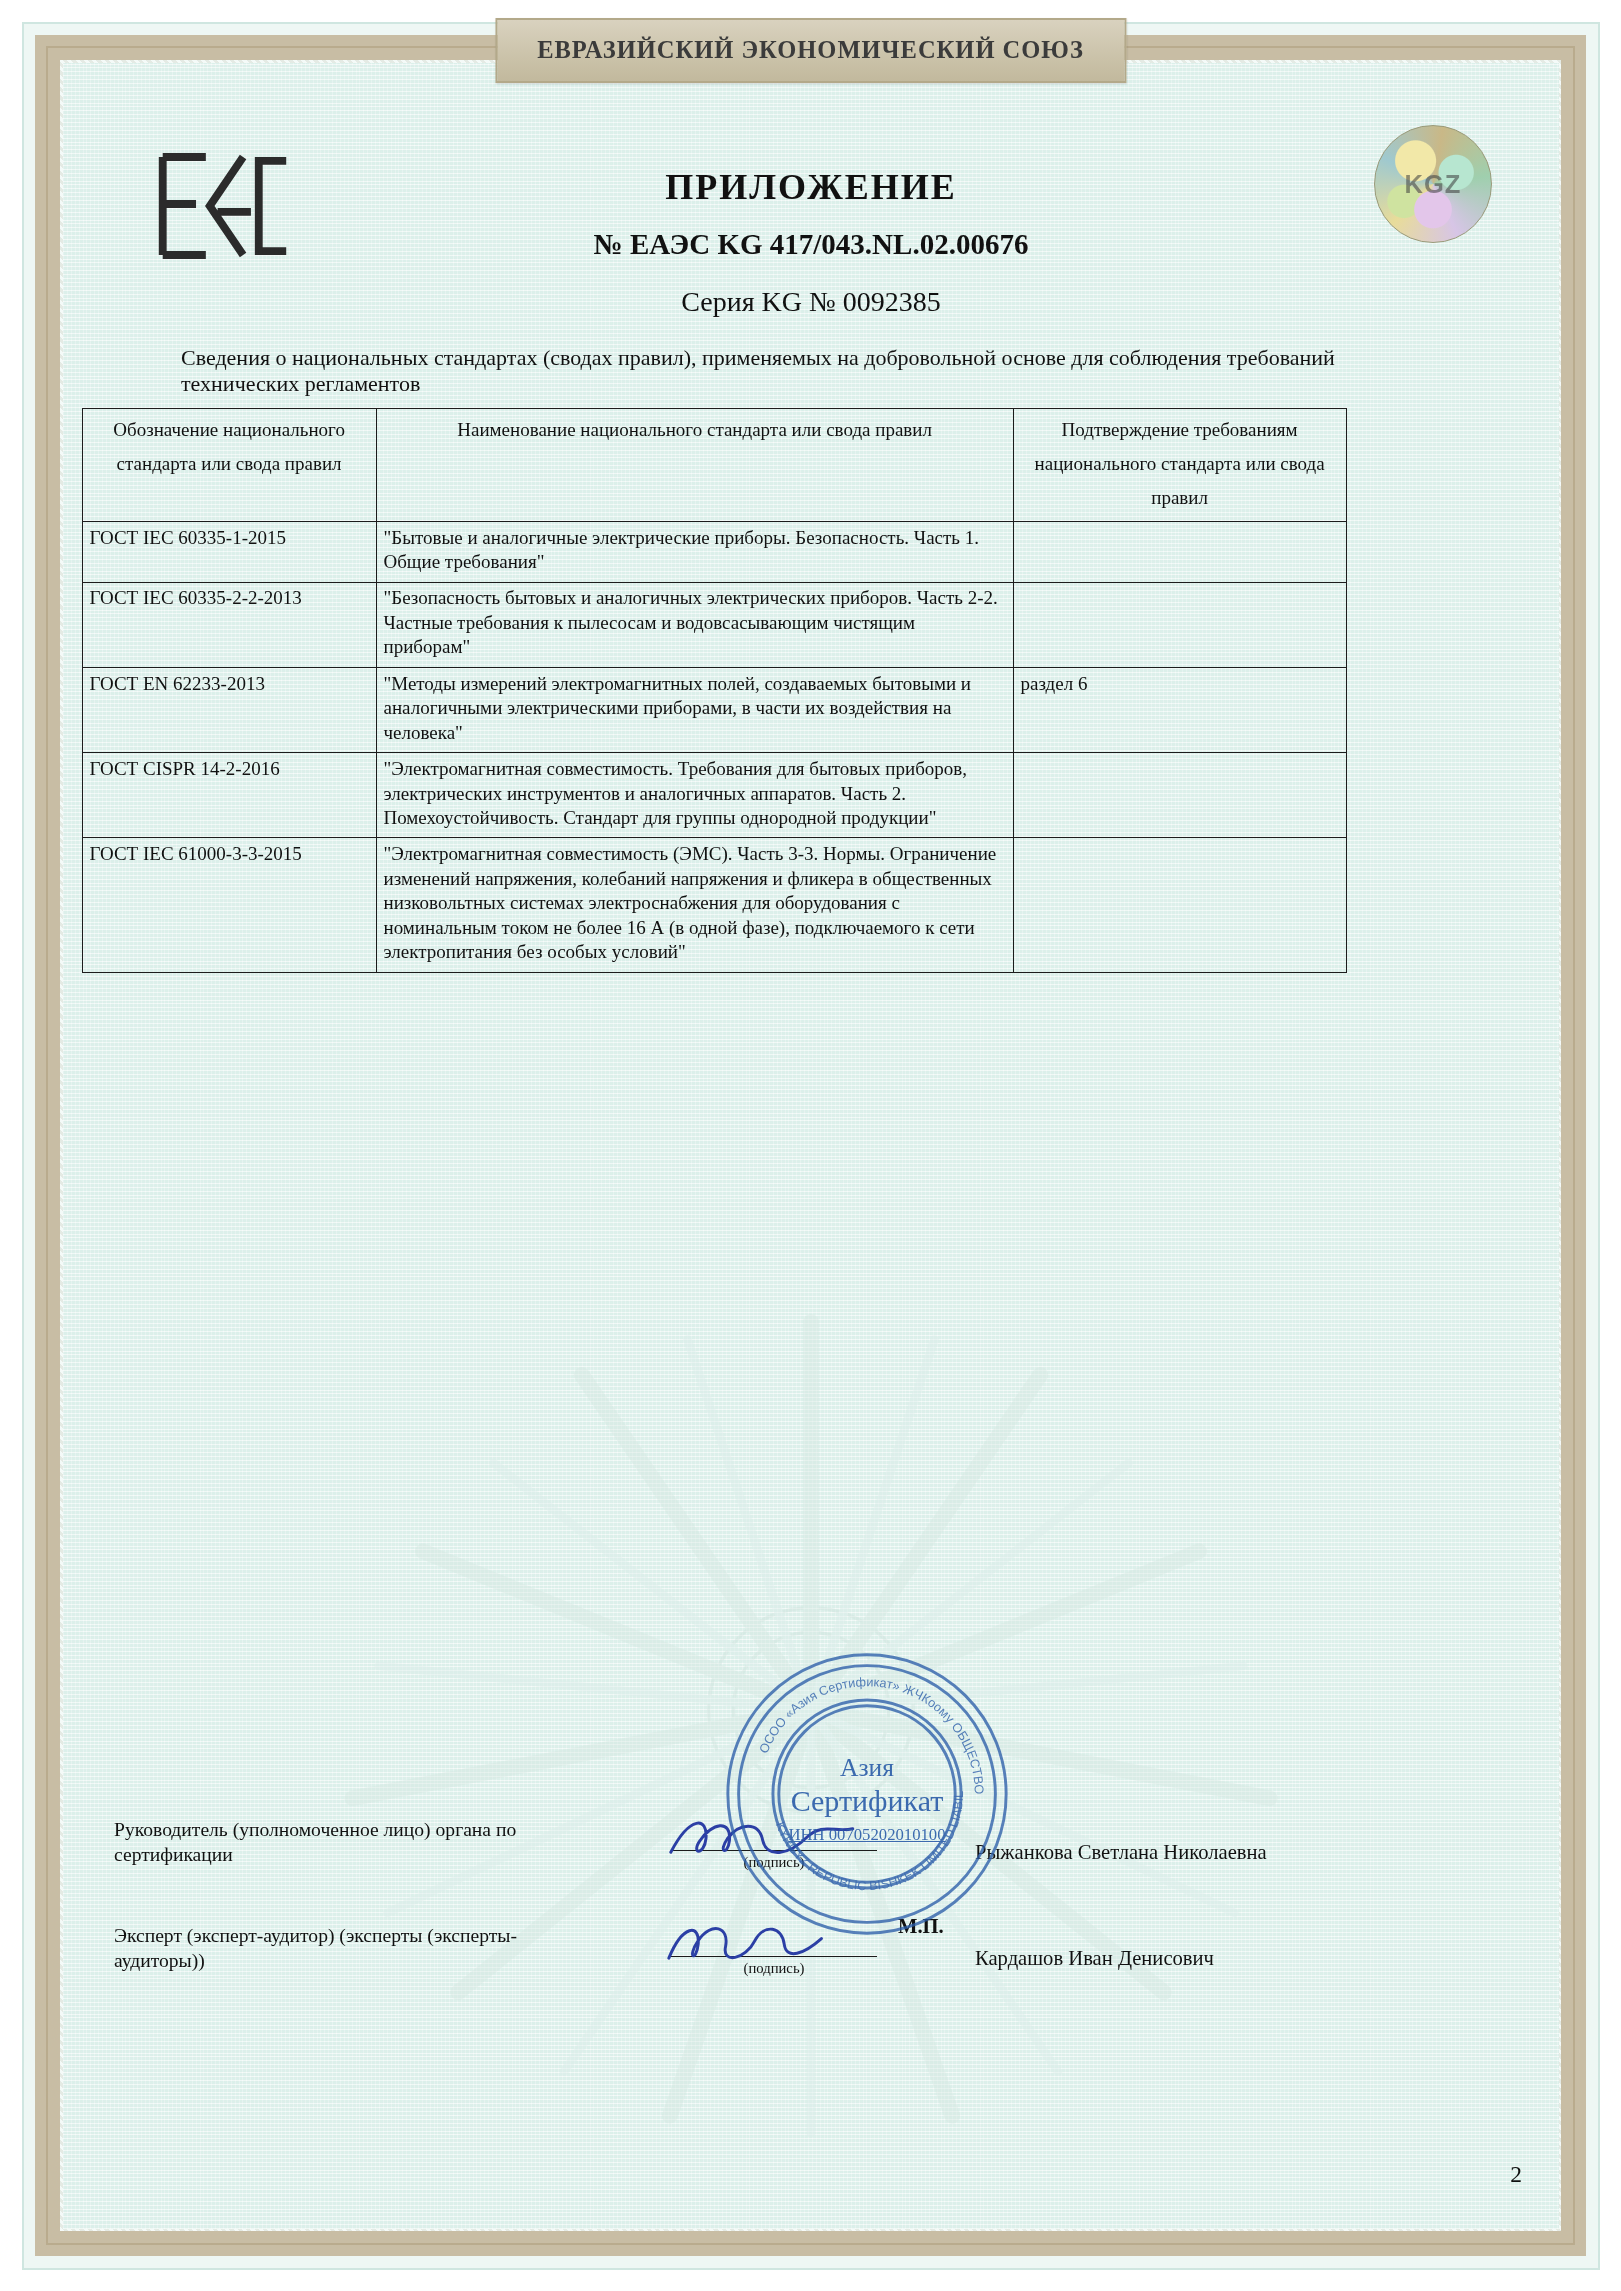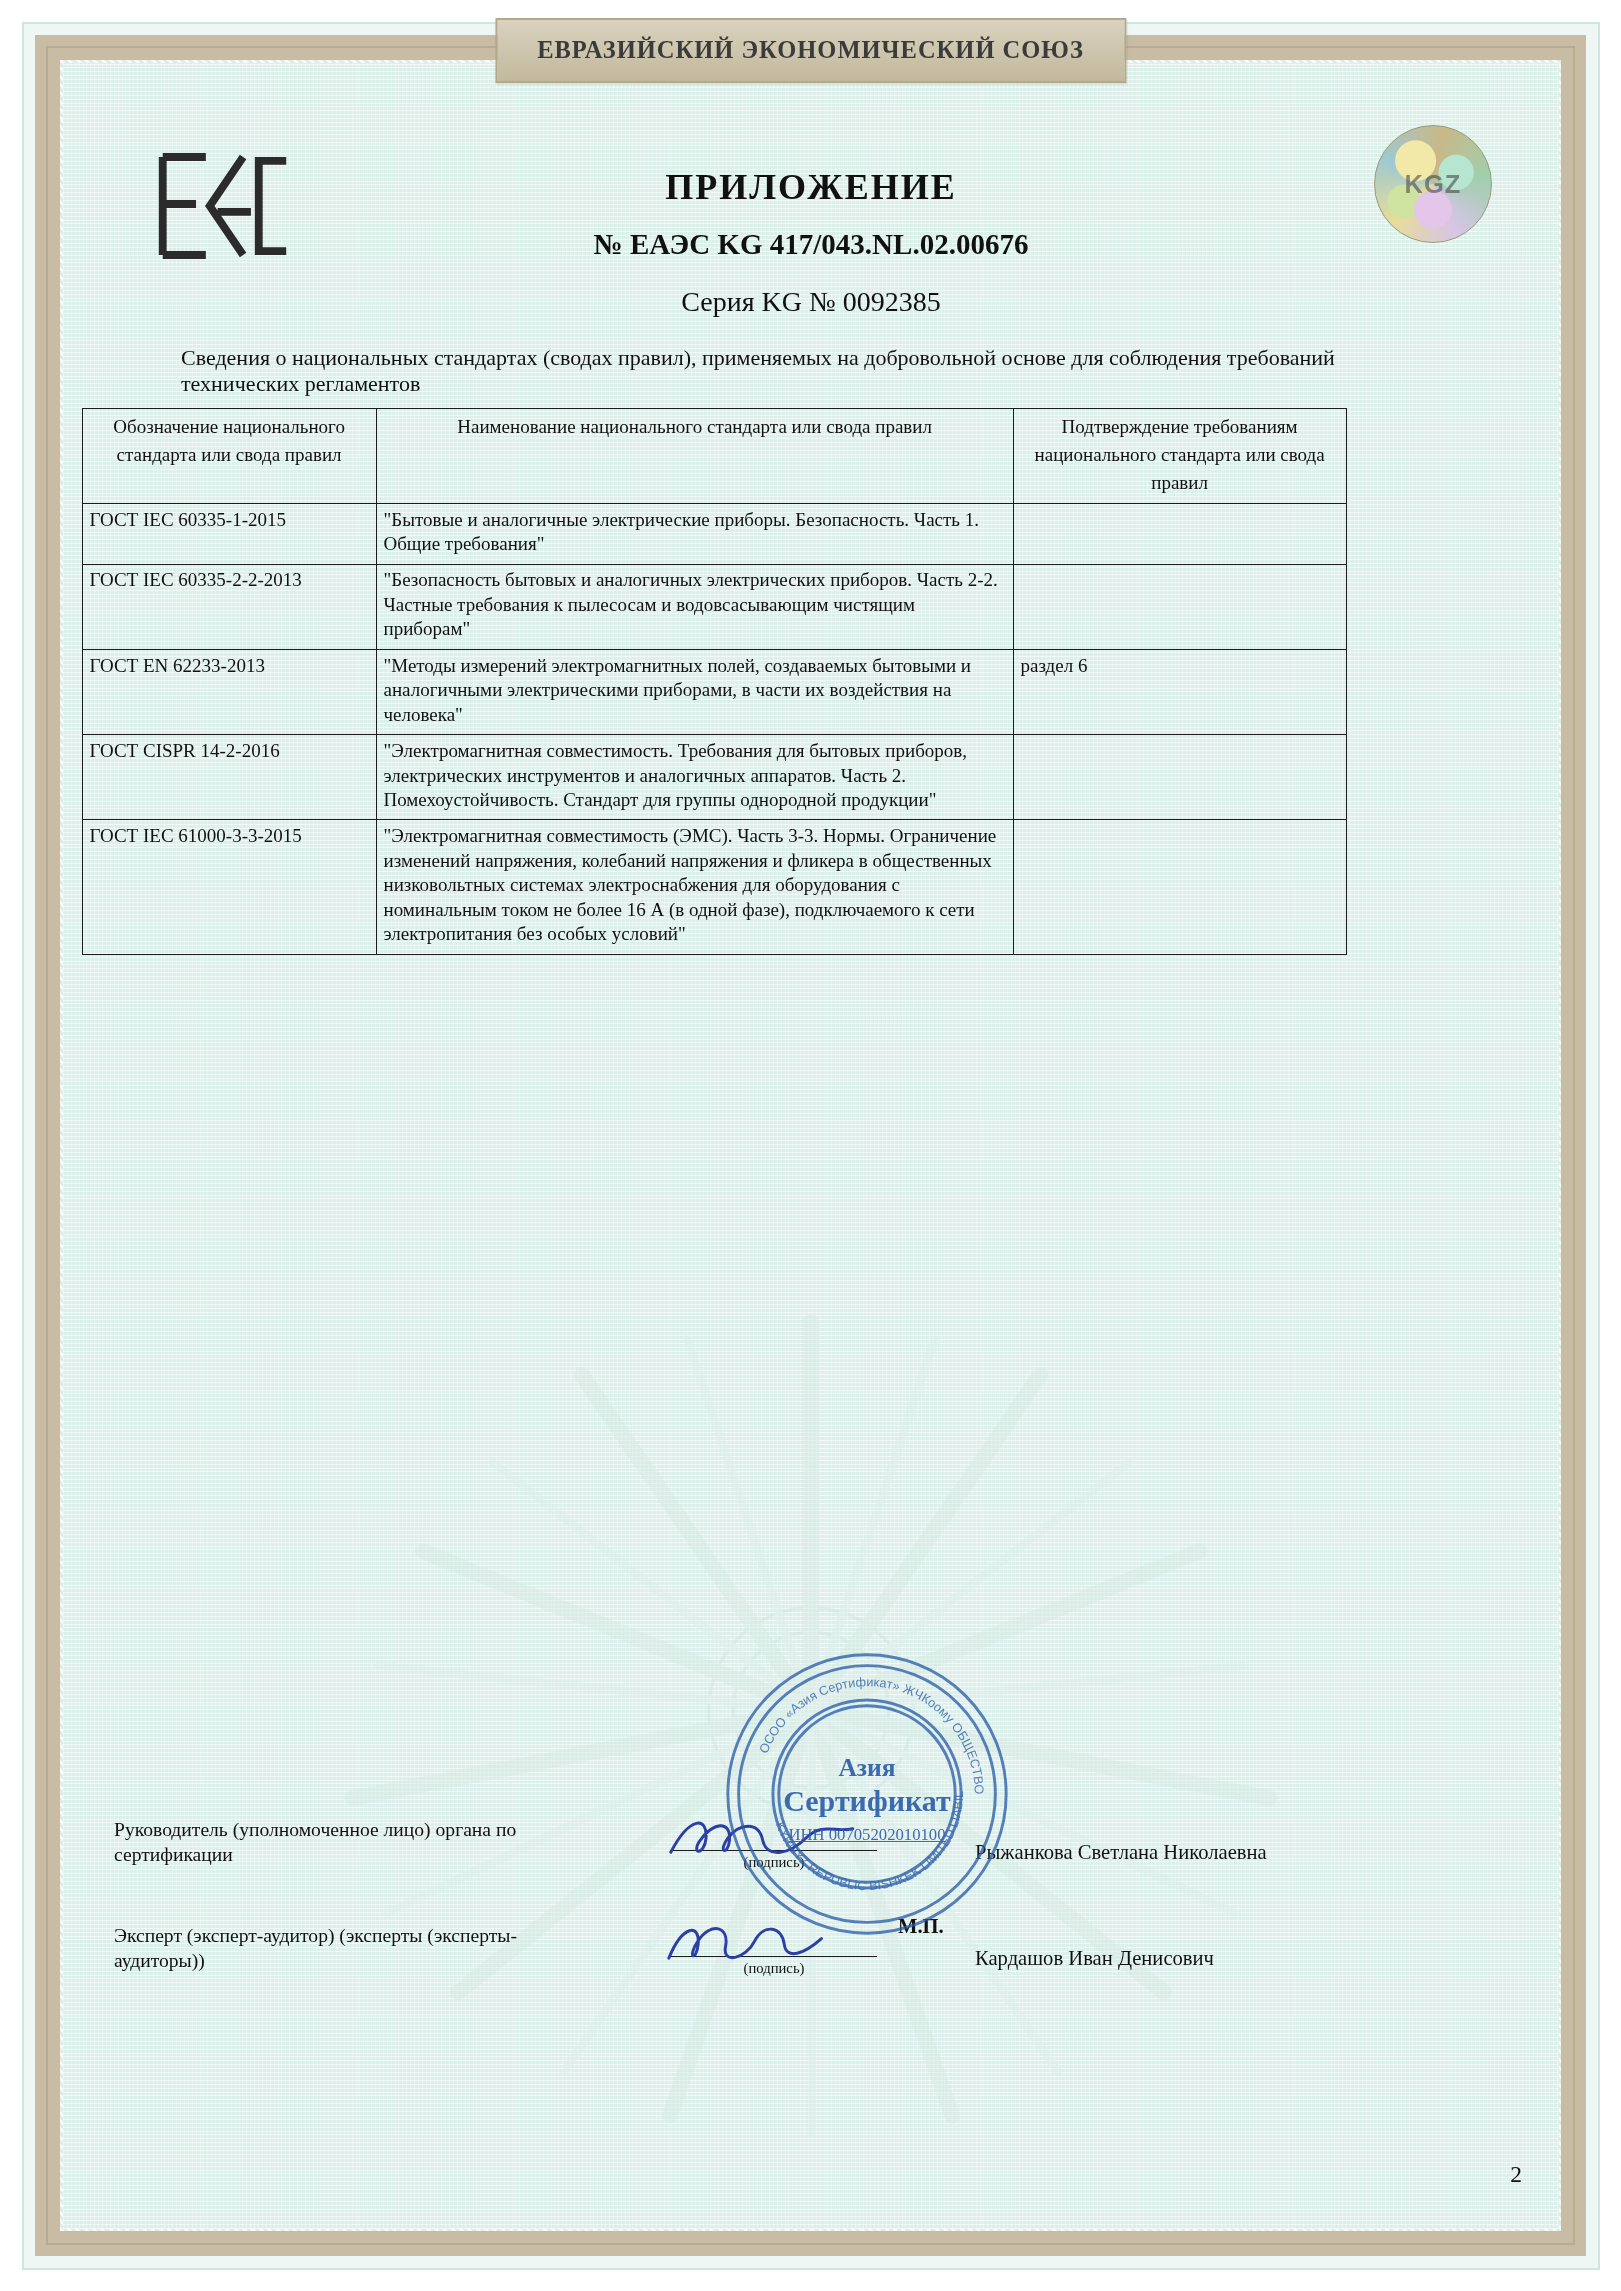--- a/index.html
+++ b/index.html
@@ -212,21 +212,21 @@
   .std-table th, .std-table td {
     border: 1px solid #1c1c1c;
     vertical-align: top;
     padding: 3.9px 6.9px 6.9px 6.9px;
     font-size: 19px;
     line-height: 24.5px;
     color: #111;
   }
   .std-table th {
     font-weight: normal;
-    line-height: 28px;
+    line-height: 34px;
     padding-bottom: 5.9px;
   }
   .col-desig { width: 294px; }
   .col-name  { width: 637px; }
   .col-conf  { width: 333px; }
 
   
   .sign-block {
     position: absolute;
     left: 0;
@@ -302,21 +302,21 @@
     height: 294px;
     z-index: 7;
     opacity: 0.9;
   }
   .stamp-center-1, .stamp-center-2, .stamp-center-3 {
     position: absolute;
     left: 0; right: 0;
     text-align: center;
     color: #2a5ca8;
     font-family: "Liberation Serif", serif;
-    font-weight: bold;
+    font-weight: normal;
   }
   .stamp-center-1 { top: 106px; font-size: 25.5px; }
   .stamp-center-2 { top: 137px; font-size: 30px; }
   .stamp-center-3 { top: 178px; font-size: 16.7px; font-weight: normal; text-decoration: underline; }
 
   
   .page-number {
     position: absolute;
     right: 37px;
     bottom: 41px;

